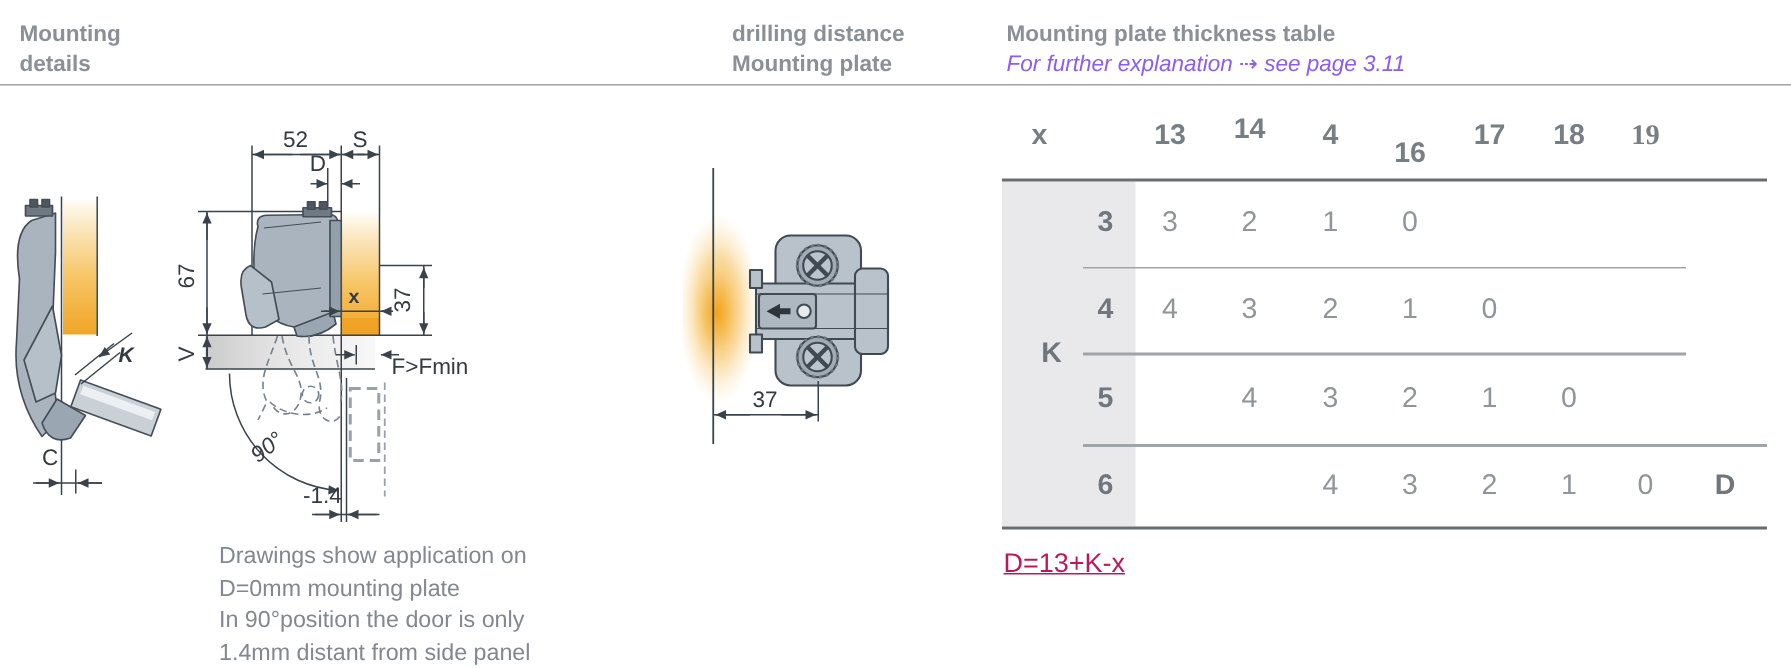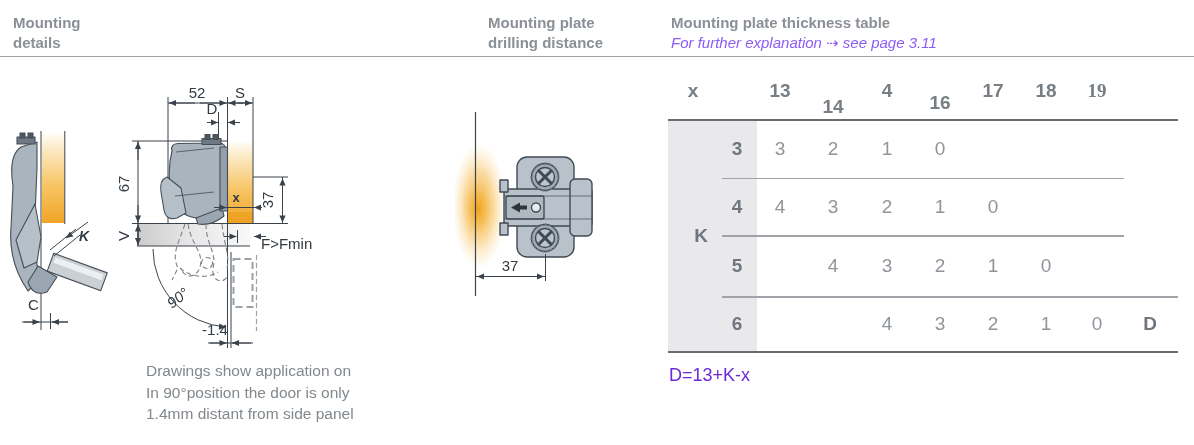--- a/index.html
+++ b/index.html
@@ -12,37 +12,37 @@
   .sec-h{position:absolute;top:13px;font-size:15px;line-height:19.5px;font-weight:bold;color:#8A9096;}
   .sec-sub{font-style:italic;font-weight:normal;color:#8b5cf6;}
   .page-rule{position:absolute;left:0;top:56px;width:1194px;height:1px;background:#9EA2A6;}
   
   .tcell{position:absolute;transform:translateX(-50%);font-size:19px;color:#8F959B;white-space:nowrap;}
   .thead{font-weight:bold;color:#777E84;}
   .tlabel{font-weight:bold;color:#6F767D;}
   .tbg{position:absolute;left:668px;top:121px;width:89px;height:230px;background:#E9E9EB;}
   .tline{position:absolute;background:#686D72;height:2px;}
   .tsep{position:absolute;background:#A0A4A9;height:1.5px;}
-  .formula{position:absolute;left:669px;top:365px;font-size:18px;color:#6d28d9;}
+  .formula{position:absolute;left:669px;top:365px;font-size:18px;color:#be185d;text-decoration:underline;}
   
   .caption{position:absolute;left:108px;top:360px;font-size:15.5px;line-height:21.5px;color:#82888D;margin-left:38px;}
   svg text{font-family:"Liberation Sans","DejaVu Sans",sans-serif;}
 </style>
 </head>
 <body>
 
 <div class="page">
 
   <div class="sec-h" style="left:13px;">
     <div>Mounting</div>
     <div>details</div>
   </div>
   <div class="sec-h" style="left:488px;">
+    <div>drilling distance</div>
     <div>Mounting plate</div>
-    <div>drilling distance</div>
   </div>
   <div class="sec-h" style="left:671px;">
     <div>Mounting plate thickness table</div>
     <div class="sec-sub">For further explanation ⇢ see page 3.11</div>
   </div>
   <div class="page-rule"></div>
 
   <svg class="abs" style="left:0;top:70px;" width="445" height="290" viewBox="0 70 445 290">
     <defs>
       <linearGradient id="og" x1="0" y1="0" x2="0" y2="1">
@@ -168,20 +168,21 @@
         <text x="273" y="200" transform="rotate(-90 273 200)">37</text>
         <text x="261" y="249" text-anchor="start">F&gt;Fmin</text>
         <text x="181" y="302" font-style="italic" transform="rotate(-38 181 302)">90°</text>
         <text x="215" y="335">-1.4</text>
       </g>
     </g>
   </svg>
 
   <div class="caption">
     <div>Drawings show application on</div>
+    <div>D=0mm mounting plate</div>
     <div>In 90°position the door is only</div>
     <div>1.4mm distant from side panel</div>
   </div>
 
   <svg class="abs" style="left:455px;top:100px;" width="200" height="205" viewBox="455 100 200 205">
     <defs>
       <radialGradient id="glow" cx="50%" cy="50%" r="50%">
         <stop offset="0%" stop-color="#F2A21D" stop-opacity="0.95"></stop>
         <stop offset="55%" stop-color="#F6BE55" stop-opacity="0.55"></stop>
         <stop offset="100%" stop-color="#FAD896" stop-opacity="0"></stop>
@@ -224,21 +225,21 @@
       <line x1="500" y1="276.5" x2="477" y2="276.5" marker-end="url(#ar)"></line>
       <line x1="521" y1="276.5" x2="544" y2="276.5" marker-end="url(#ar)"></line>
     </g>
     <text x="510" y="271" font-size="15" text-anchor="middle" fill="#333A40">37</text>
   </svg>
 
   <div class="tbg"></div>
 
   <span class="tcell thead" style="left:693px;top:80px;">x</span>
   <span class="tcell thead" style="left:780px;top:80px;">13</span>
-  <span class="tcell thead" style="left:833px;top:96px;">14</span>
+  <span class="tcell thead" style="left:833px;top:76px;">14</span>
   <span class="tcell thead" style="left:887px;top:80px;">4</span>
   <span class="tcell thead" style="left:940px;top:92px;text-align:right;">16</span>
   <span class="tcell thead" style="left:993px;top:80px;">17</span>
   <span class="tcell thead" style="left:1046px;top:80px;">18</span>
   <span class="tcell thead" style="left:1097px;top:80px;font-family:Liberation Serif, serif;">19</span>
 
   <div class="tline" style="left:668px;top:119px;width:510px;"></div>
   <div class="tsep" style="left:722px;top:177.5px;width:402px;"></div>
   <div class="tsep" style="left:722px;top:235px;width:402px;"></div>
   <div class="tsep" style="left:722px;top:296px;width:456px;"></div>

